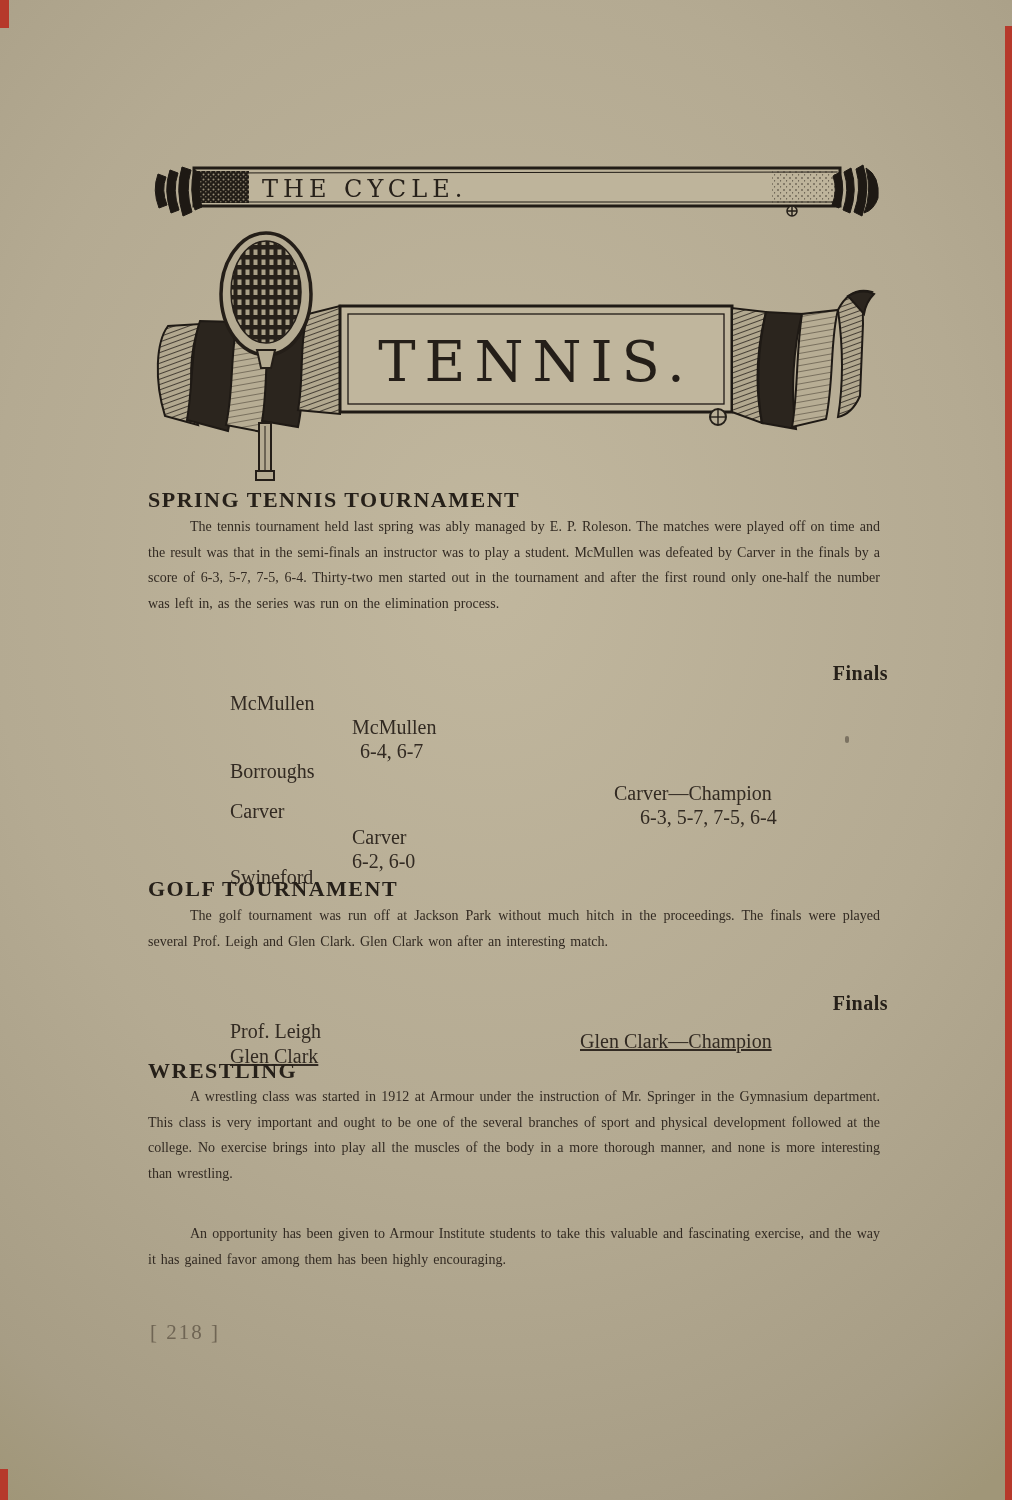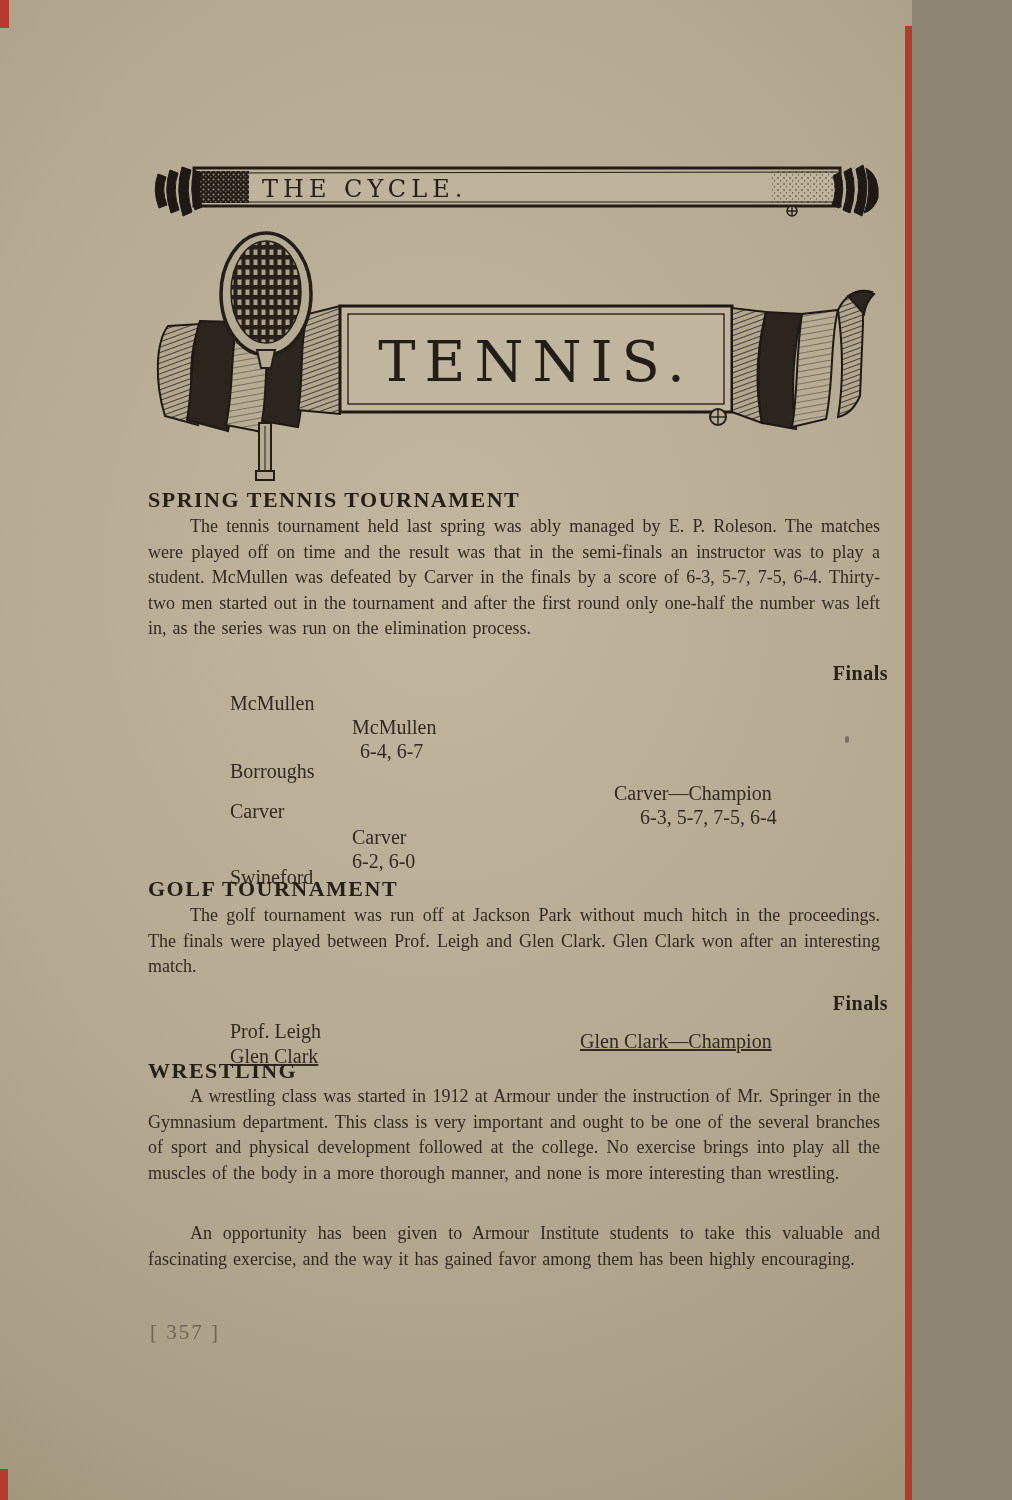--- a/index.html
+++ b/index.html
@@ -1,37 +1,37 @@
 <!DOCTYPE html>
 <html><head>
 <meta charset="utf-8">
 <style>
   html,body{margin:0;padding:0;background:#8d8471;}
   .page{
-    position:relative; width:912px; height:1500px; overflow:hidden;
+    position:relative; width:1012px; height:1500px; overflow:hidden;
     background:
       radial-gradient(ellipse 900px 1100px at 48% 38%, #c1b79e 0%, #b4aa92 55%, #a79d85 88%, #a09678 100%);
     font-family:"Liberation Serif", serif;
     color:#2f2822;
   }
   
   .edge{position:absolute; background:#b6392b;}
   .edge.tl{left:0;top:0;width:9px;height:28px;}
   .edge.r {right:0;top:26px;width:7px;height:1474px;}
   .edge.bl{left:0;bottom:0;width:8px;height:31px;}
 
   .abs{position:absolute;}
   .content-x{left:148px; width:732px;}
 
   .heading{
     font-weight:700; font-size:22px; letter-spacing:1.5px;
     color:#262019;
   }
   .para{
-    font-size:18px; line-height:25.5px; text-align:justify;
+    font-size:14px; line-height:25.5px; text-align:justify;
     text-indent:42px; color:#322a22; word-spacing:1.5px;
   }
   .bracket{position:absolute; left:148px; width:732px;}
   .bracket .t{position:absolute; font-size:20px; white-space:nowrap; color:#322a22;}
   .finals-title{
     position:absolute; left:8px; width:100%; text-align:right;
     font-weight:700; font-size:20px; color:#262019; letter-spacing:0.5px;
   }
   .pagenum{
     font-size:21px; color:#6f6554; letter-spacing:2px;
@@ -163,30 +163,30 @@
     <div class="t" style="left:204px; top:190px;">6-2, 6-0</div>
 
     <div class="t" style="left:466px; top:122px;">Carver—Champion</div>
     <div class="t" style="left:492px; top:146px;">6-3, 5-7, 7-5, 6-4</div>
   </div>
 
   <div class="speck" style="left:845px; top:736px;"></div>
 
   <div class="abs content-x heading" style="top:876px;">GOLF TOURNAMENT</div>
 
-  <div class="abs content-x para" style="top:903px;">The golf tournament was run off at Jackson Park without much hitch in the proceedings. The finals were played between Prof. Leigh and Glen Clark. Glen Clark won after an interesting match.</div>
+  <div class="abs content-x para" style="top:903px;">The golf tournament was run off at Jackson Park without much hitch in the proceedings. The finals were played several Prof. Leigh and Glen Clark. Glen Clark won after an interesting match.</div>
 
   <div class="bracket" style="top:990px; height:85px;">
     <div class="finals-title" style="top:2px;">Finals</div>
     <div class="t" style="left:82px; top:30px;">Prof. Leigh</div>
     <div class="t" style="left:82px; top:55px;text-decoration:underline;">Glen Clark</div>
     <div class="t" style="left:432px; top:40px;text-decoration:underline;">Glen Clark—Champion</div>
   </div>
 
   <div class="abs content-x heading" style="top:1058px;">WRESTLING</div>
 
   <div class="abs content-x para" style="top:1084px;">A wrestling class was started in 1912 at Armour under the instruction of Mr. Springer in the Gymnasium department. This class is very important and ought to be one of the several branches of sport and physical development followed at the college. No exercise brings into play all the muscles of the body in a more thorough manner, and none is more interesting than wrestling.</div>
 
   <div class="abs content-x para" style="top:1221px;">An opportunity has been given to Armour Institute students to take this valuable and fascinating exercise, and the way it has gained favor among them has been highly encouraging.</div>
 
-  <div class="abs pagenum" style="left:150px; top:1320px;">[ 357 ]</div>
+  <div class="abs pagenum" style="left:150px; top:1320px;">[ 218 ]</div>
 
 </div>
 
 </body></html>

